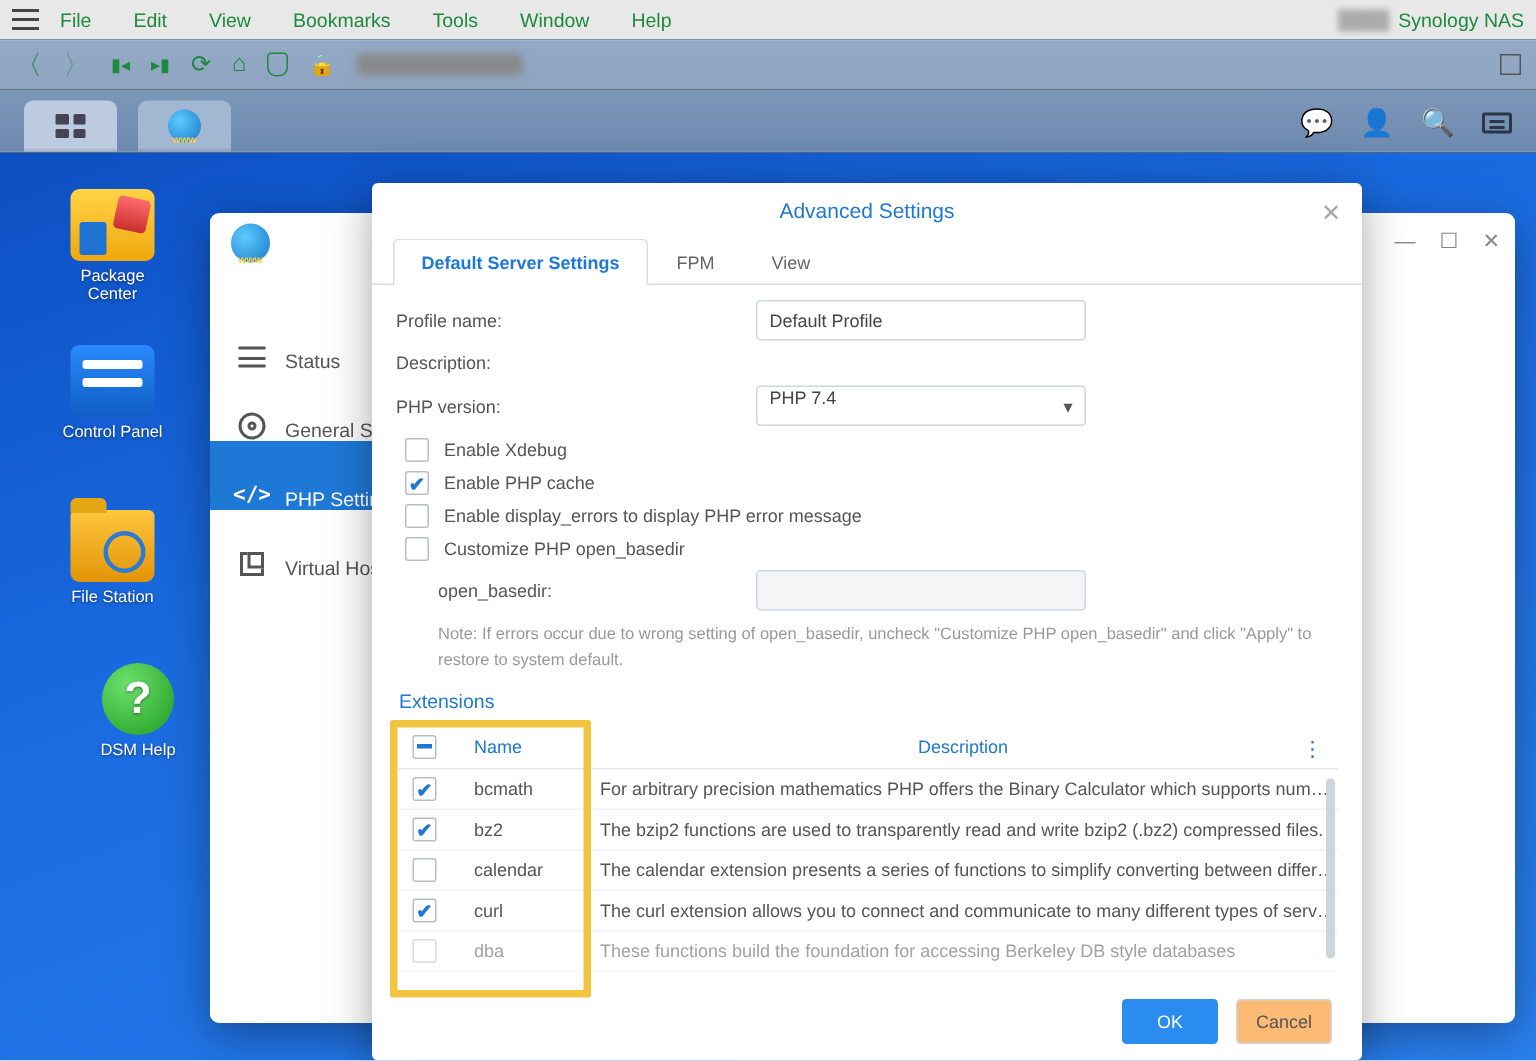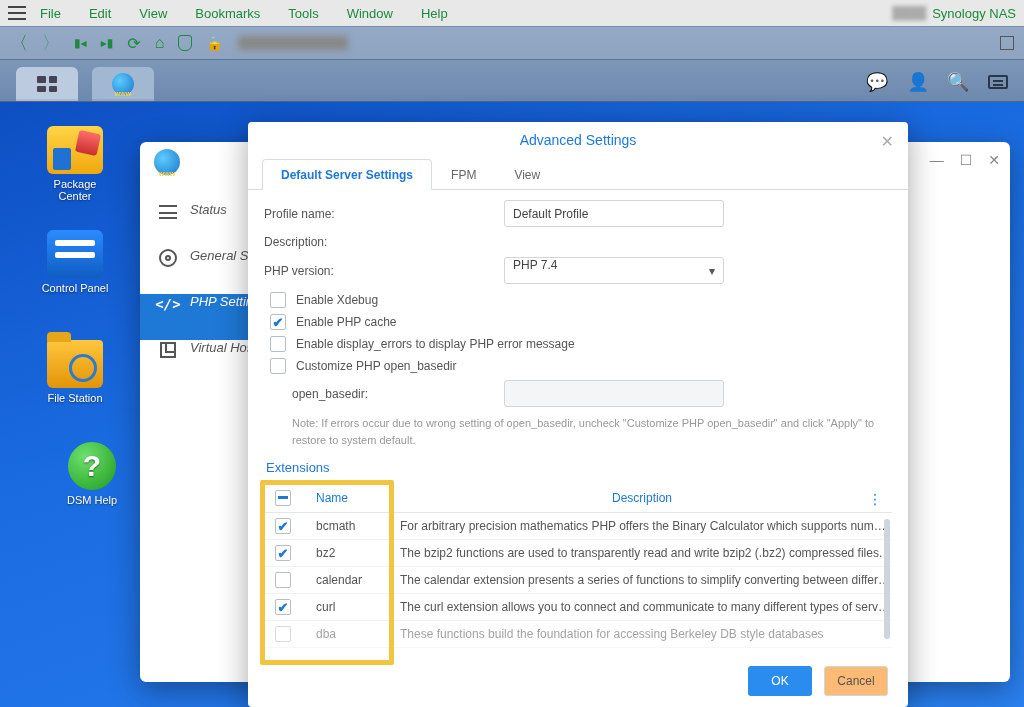--- a/index.html
+++ b/index.html
@@ -54,21 +54,21 @@
 .fstation .box::after{content:"";position:absolute;right:6px;bottom:6px;width:22px;height:22px;border:3px solid #2a7bd4;border-radius:50%;}
 .dsmhelp .box{ width:48px;height:48px; border-radius:50%; background:radial-gradient(circle at 35% 30%, #6de06d, #1f9c1f);}
 .dsmhelp .box::after{content:"?";color:#fff;font-size:30px;font-weight:bold;line-height:48px;}
 
 
 .bgwin { position:absolute; left:140px; top:40px; width:870px; height:540px; background:#fff; border-radius:6px; box-shadow:0 8px 30px rgba(0,0,0,.35);}
 .bgwin .hdr { height:40px; display:flex; align-items:center; padding:0 14px; gap:10px;}
 .bgwin .globe-ic{width:26px;height:26px;}
 .bgwin .wincontrols{position:absolute; right:10px; top:10px; display:flex; gap:16px; color:#888; font-size:14px;}
 .bg-sidebar { position:absolute; left:0; top:60px; width:210px; }
-.bg-sidebar .row { height:46px; display:flex; align-items:flex-start; padding-left:18px; gap:12px; font-size:13px; color:#555;font-style:italic;}
+.bg-sidebar .row { height:46px; display:flex; align-items:flex-end; padding-left:18px; gap:12px; font-size:13px; color:#555;}
 .bg-sidebar .row.active { background:#1e78d6; color:#fff;}
 .bg-sidebar .ic{ width:20px; height:20px; display:inline-flex; align-items:center; justify-content:center;}
 .ic-list{width:18px;height:14px;border-top:2px solid currentColor;border-bottom:2px solid currentColor;position:relative;}
 .ic-list::after{content:"";position:absolute;top:5px;left:0;right:0;height:2px;background:currentColor;}
 .ic-gear{width:18px;height:18px;border:2px solid currentColor;border-radius:50%;position:relative;}
 .ic-gear::after{content:"";position:absolute;inset:4px;border:2px solid currentColor;border-radius:50%;}
 .ic-code{font-family:monospace;font-weight:bold;font-size:14px;}
 .ic-vh{width:16px;height:16px;border:2px solid currentColor;position:relative;}
 .ic-vh::after{content:"";position:absolute;left:3px;top:-2px;right:-2px;bottom:3px;border:2px solid currentColor;background:#fff;}
 

